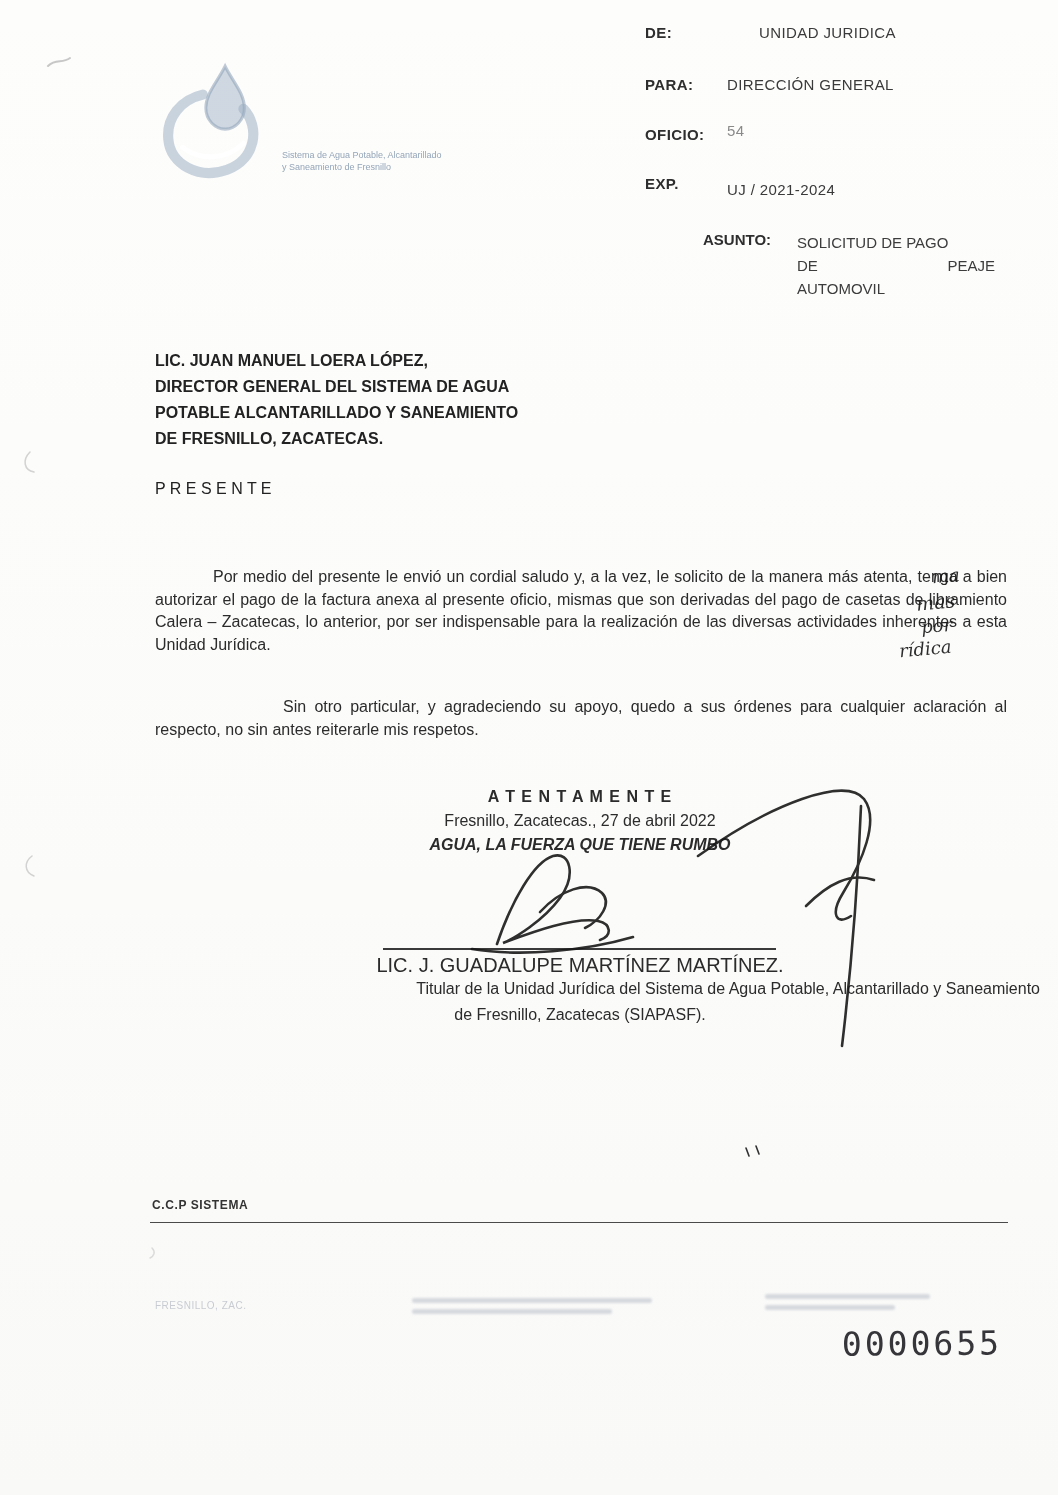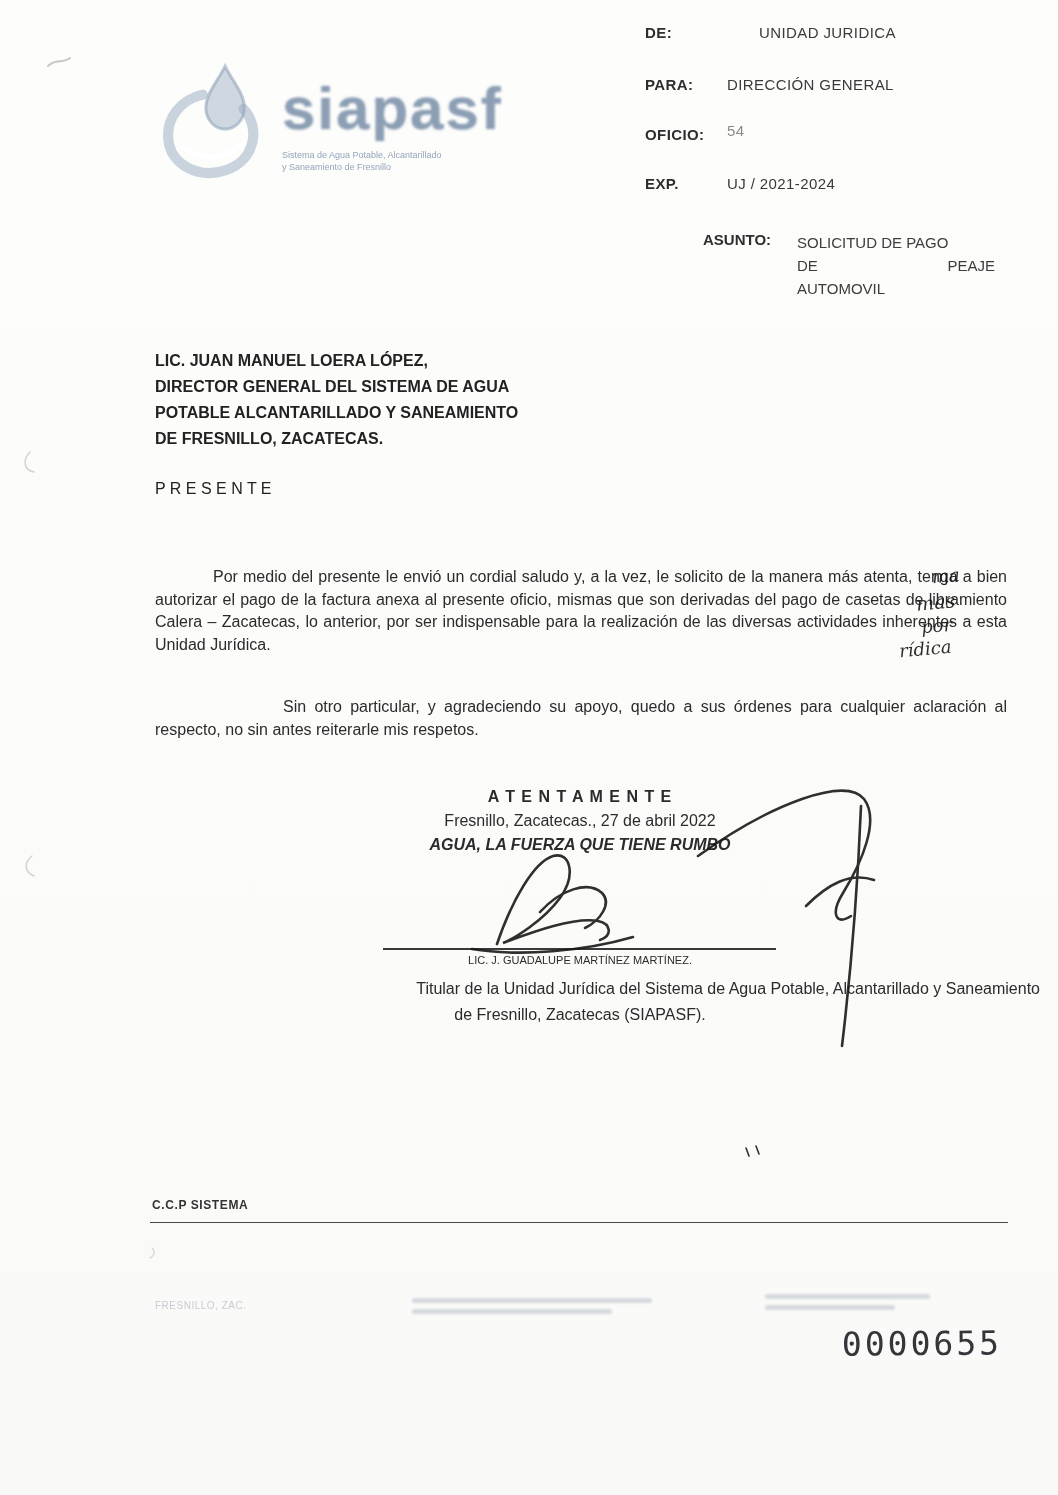--- a/index.html
+++ b/index.html
@@ -39,21 +39,21 @@
   .para { left:155px; width:852px; font-size:16px; line-height:22.5px; text-align:justify; color:#2b2b2b; }
   .para1 { top:566px; text-indent:58px; }
   .para2 { top:696px; text-indent:128px; }
 
   
   .closing-line { left:155px; width:850px; text-align:center; font-size:16px; color:#2b2b2b; }
   .atentamente { top:788px; font-weight:600; letter-spacing:1px; }
   .place-date  { top:812px; }
   .slogan      { top:836px; font-weight:700; font-style:italic; }
   .sig-rule    { left:383px; top:948px; width:393px; border-top:2px solid #3a3a3a; }
-  .signer-name { top:954px; font-size:11px; }
+  .signer-name { top:954px; font-size:20px; }
   .signer-t1   { left:120px; width:920px; top:980px; text-align:right; font-size:16px; }
   .signer-t2   { left:120px; width:920px; top:1006px; text-align:center; font-size:16px; }
 
   
   .ccp { left:152px; top:1198px; font-size:12px; font-weight:600; letter-spacing:0.6px; color:#333; }
   .footer-rule { left:150px; top:1222px; width:858px; border-top:1.6px solid #4a4a4a; }
   .addr-left { left:155px; top:1300px; font-size:10px; color:#c8ccd2; filter:blur(0.4px); letter-spacing:0.5px; }
   .faded-block { display:flex; flex-direction:column; gap:6px; }
   .faded-line { height:5px; background:#d6d9dd; border-radius:2px; filter:blur(1.3px); }
   .faded-center { left:412px; top:1298px; width:240px; }
@@ -79,37 +79,36 @@
 <body>
 
 <div class="page">
 
   <svg class="abs logo-icon" viewBox="0 0 140 140" aria-hidden="true">
     <path d="M78 16 C86 32 97 43 97 57 C97 69 88 78 78 78 C68 78 59 69 59 57 C59 43 70 32 78 16 Z" fill="rgba(150,170,192,0.45)" stroke="rgba(140,160,182,0.55)" stroke-width="3"></path>
     <path d="M96 58 C113 76 108 108 80 118 C52 128 24 113 22 88 C20 67 34 49 56 44" fill="none" stroke="rgba(150,170,192,0.5)" stroke-width="10" stroke-linecap="round"></path>
     <path d="M36 96 C54 110 80 108 96 92" fill="none" stroke="rgba(255,255,255,0.85)" stroke-width="5" stroke-linecap="round"></path>
   </svg>
 
-  <div class="abs brand">siapasf</div>
   <div class="abs tagline">
     <div>Sistema de Agua Potable, Alcantarillado</div>
     <div>y Saneamiento de Fresnillo</div>
   </div>
 
   <span class="abs hlabel" style="left:645px; top:24px;">DE:</span>
   <span class="abs hvalue" style="left:727px; top:24px;margin-left:32px;">UNIDAD JURIDICA</span>
 
   <span class="abs hlabel" style="left:645px; top:76px;">PARA:</span>
   <span class="abs hvalue" style="left:727px; top:76px;">DIRECCIÓN GENERAL</span>
 
   <span class="abs hlabel" style="left:645px; top:126px;">OFICIO:</span>
   <span class="abs hvalue oficio-val" style="left:727px; top:122px;">54</span>
 
   <span class="abs hlabel" style="left:645px; top:175px;">EXP.</span>
-  <span class="abs hvalue" style="left:727px; top:175px;">UJ / 2021-2024</span>
+  <span class="abs hvalue" style="left:727px; top:181px;">UJ / 2021-2024</span>
 
   <span class="abs asunto-label">ASUNTO:</span>
   <div class="abs recipient">
     <div>LIC. JUAN MANUEL LOERA LÓPEZ,</div>
     <div>DIRECTOR GENERAL DEL SISTEMA DE AGUA</div>
     <div>POTABLE ALCANTARILLADO Y SANEAMIENTO</div>
     <div>DE FRESNILLO, ZACATECAS.</div>
   </div>
 
   <div class="abs asunto-value">

